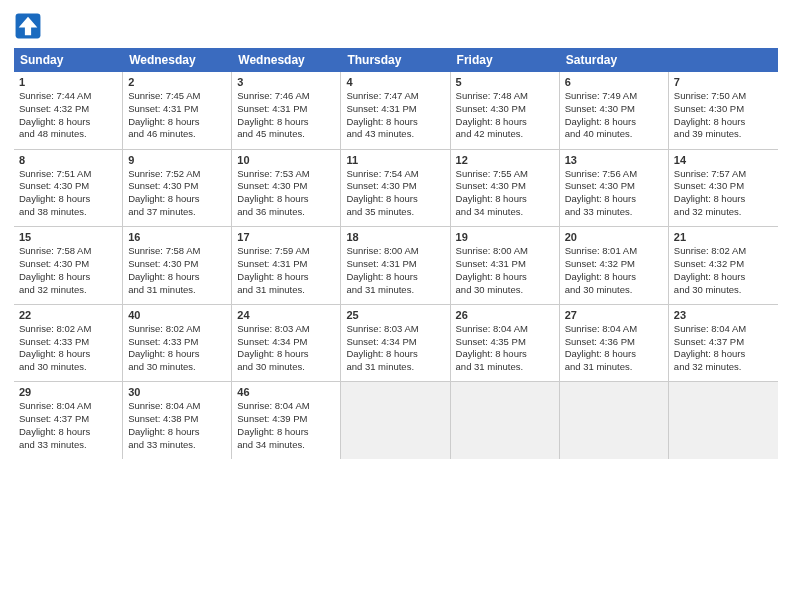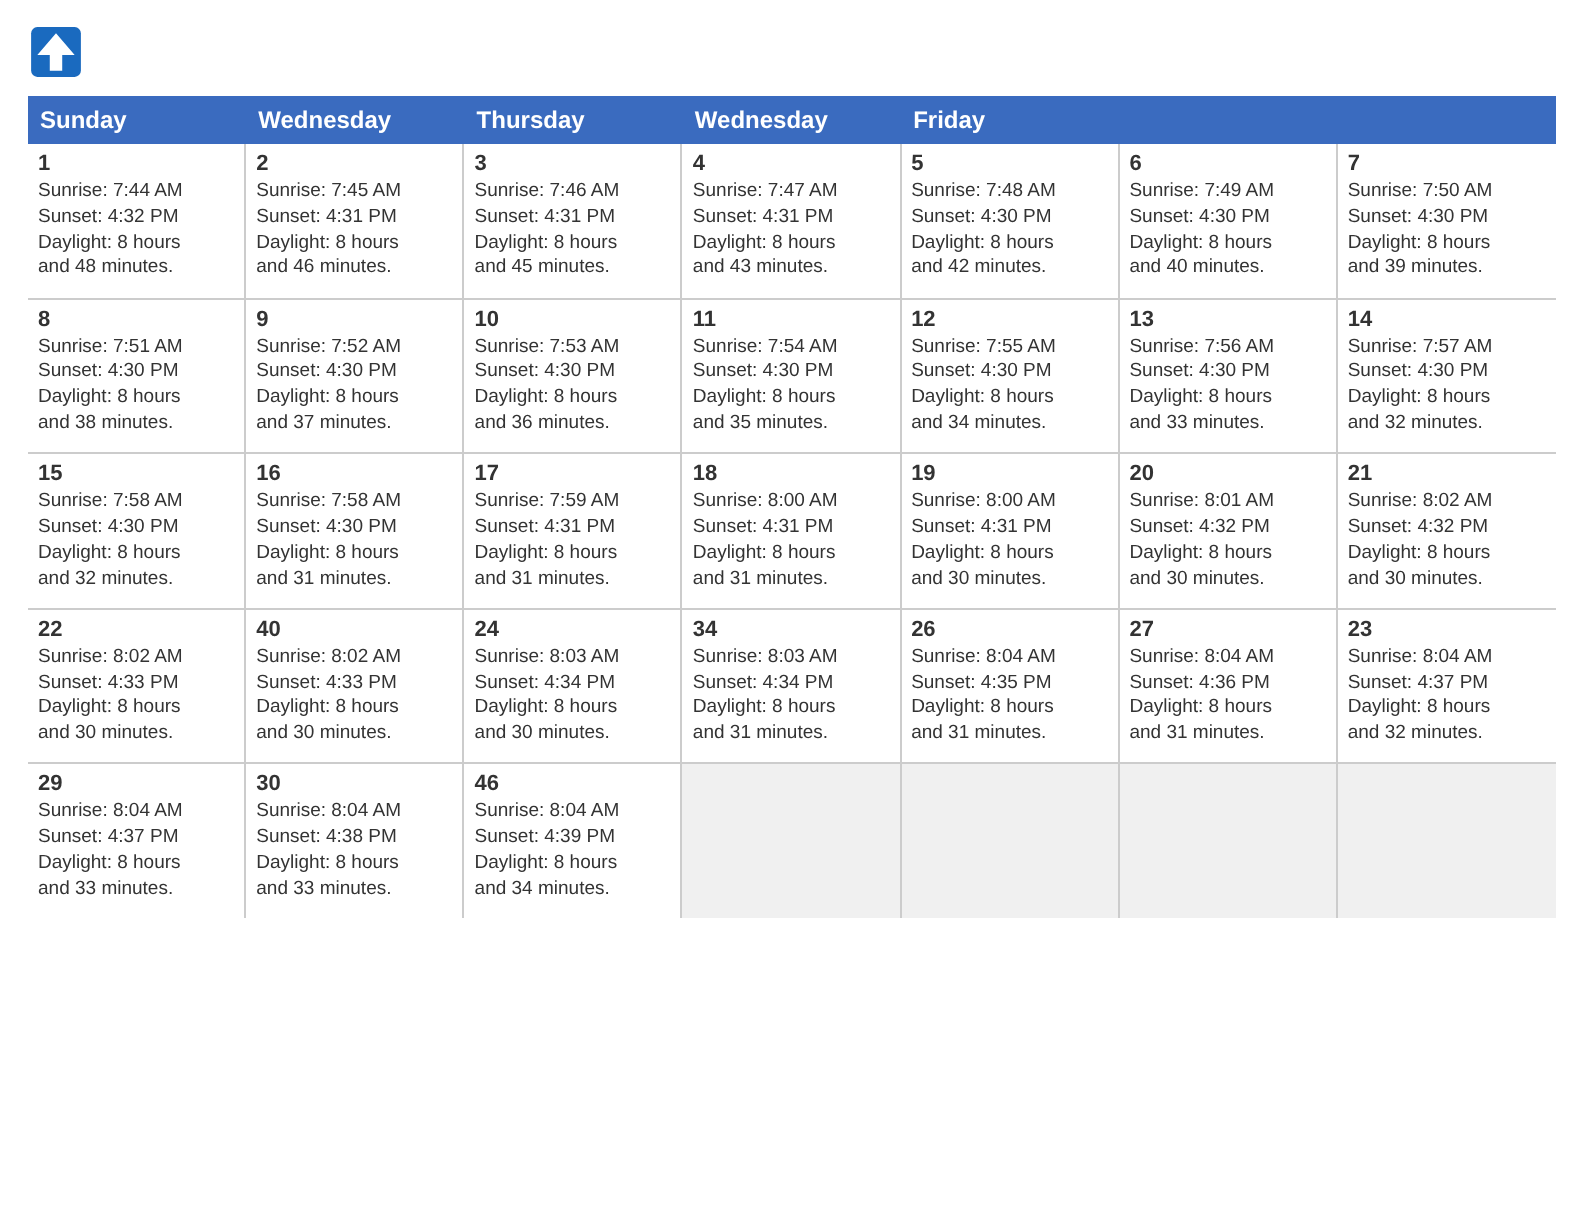--- a/index.html
+++ b/index.html
@@ -128,23 +128,24 @@
     <div class="title-block">
       <div class="month-title"></div>
       <div class="location"></div>
     </div>
   </div>
 
   <div class="calendar">
     <div class="cal-header">
     <div class="cal-header-cell">Sunday</div>
         <div class="cal-header-cell">Wednesday</div>
+        <div class="cal-header-cell">Wednesday</div>
         <div class="cal-header-cell">Thursday</div>
-        <div class="cal-header-cell">Wednesday</div>
         <div class="cal-header-cell">Friday</div>
+        <div class="cal-header-cell">Saturday</div>
       </div>
     <div class="cal-body">
     <div class="cal-row">
           <div class="cal-cell">
             <span class="day-num">1</span>
             <div class="cell-text">Sunrise: 7:44 AM<br>Sunset: 4:32 PM<br>Daylight: 8 hours<br>and 48 minutes.</div>
           </div>
           <div class="cal-cell">
             <span class="day-num">2</span>
             <div class="cell-text">Sunrise: 7:45 AM<br>Sunset: 4:31 PM<br>Daylight: 8 hours<br>and 46 minutes.</div>
@@ -237,21 +238,21 @@
           </div>
           <div class="cal-cell">
             <span class="day-num">40</span>
             <div class="cell-text">Sunrise: 8:02 AM<br>Sunset: 4:33 PM<br>Daylight: 8 hours<br>and 30 minutes.</div>
           </div>
           <div class="cal-cell">
             <span class="day-num">24</span>
             <div class="cell-text">Sunrise: 8:03 AM<br>Sunset: 4:34 PM<br>Daylight: 8 hours<br>and 30 minutes.</div>
           </div>
           <div class="cal-cell">
-            <span class="day-num">34</span>
+            <span class="day-num">25</span>
             <div class="cell-text">Sunrise: 8:03 AM<br>Sunset: 4:34 PM<br>Daylight: 8 hours<br>and 31 minutes.</div>
           </div>
           <div class="cal-cell">
             <span class="day-num">26</span>
             <div class="cell-text">Sunrise: 8:04 AM<br>Sunset: 4:35 PM<br>Daylight: 8 hours<br>and 31 minutes.</div>
           </div>
           <div class="cal-cell">
             <span class="day-num">27</span>
             <div class="cell-text">Sunrise: 8:04 AM<br>Sunset: 4:36 PM<br>Daylight: 8 hours<br>and 31 minutes.</div>
           </div>

